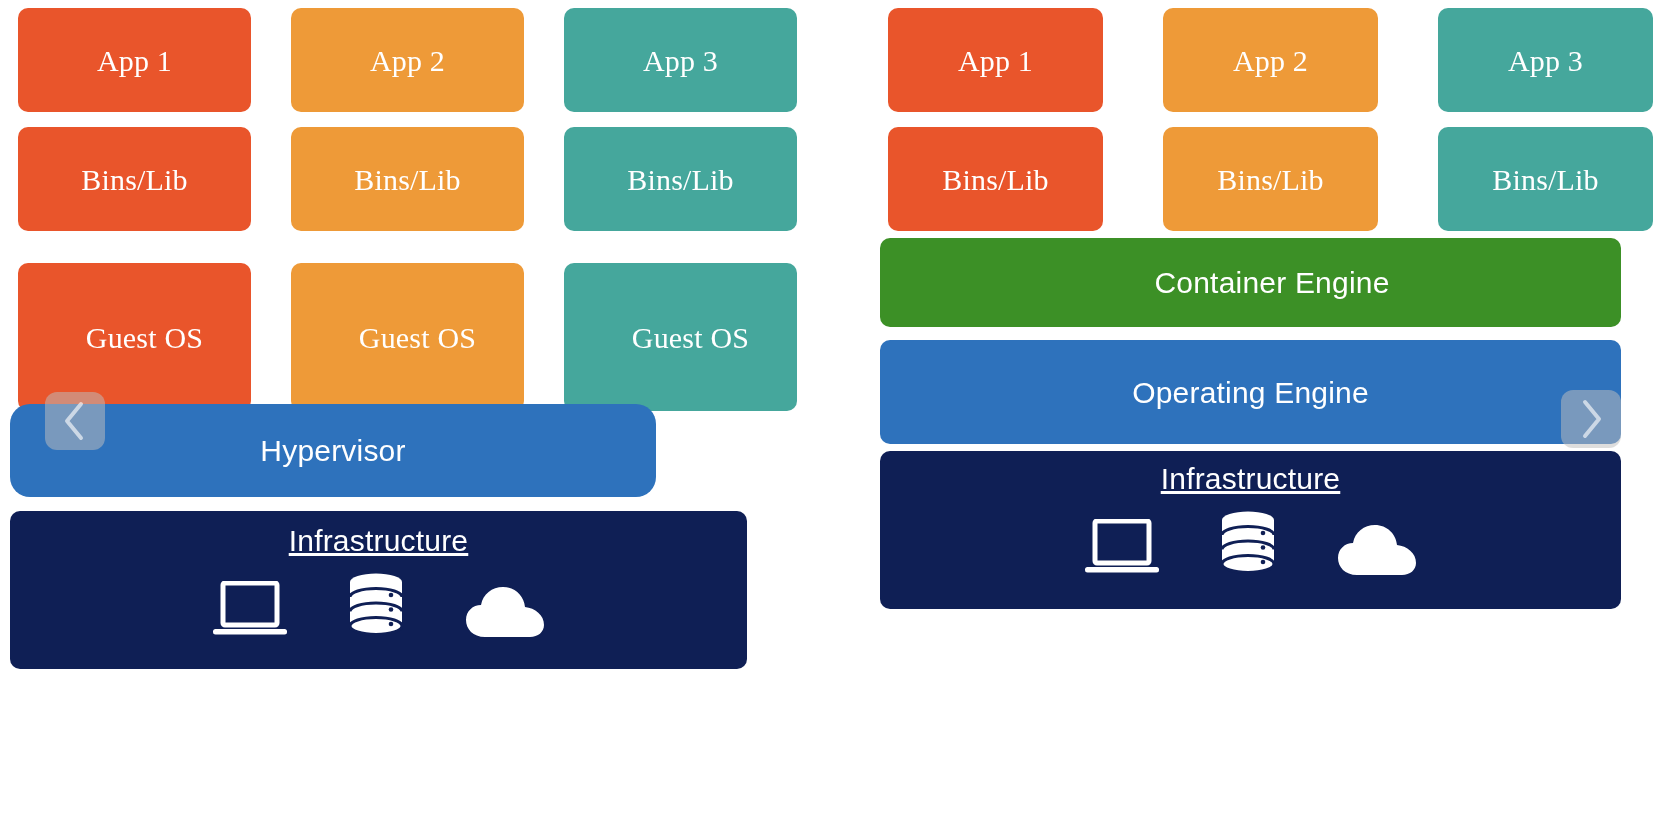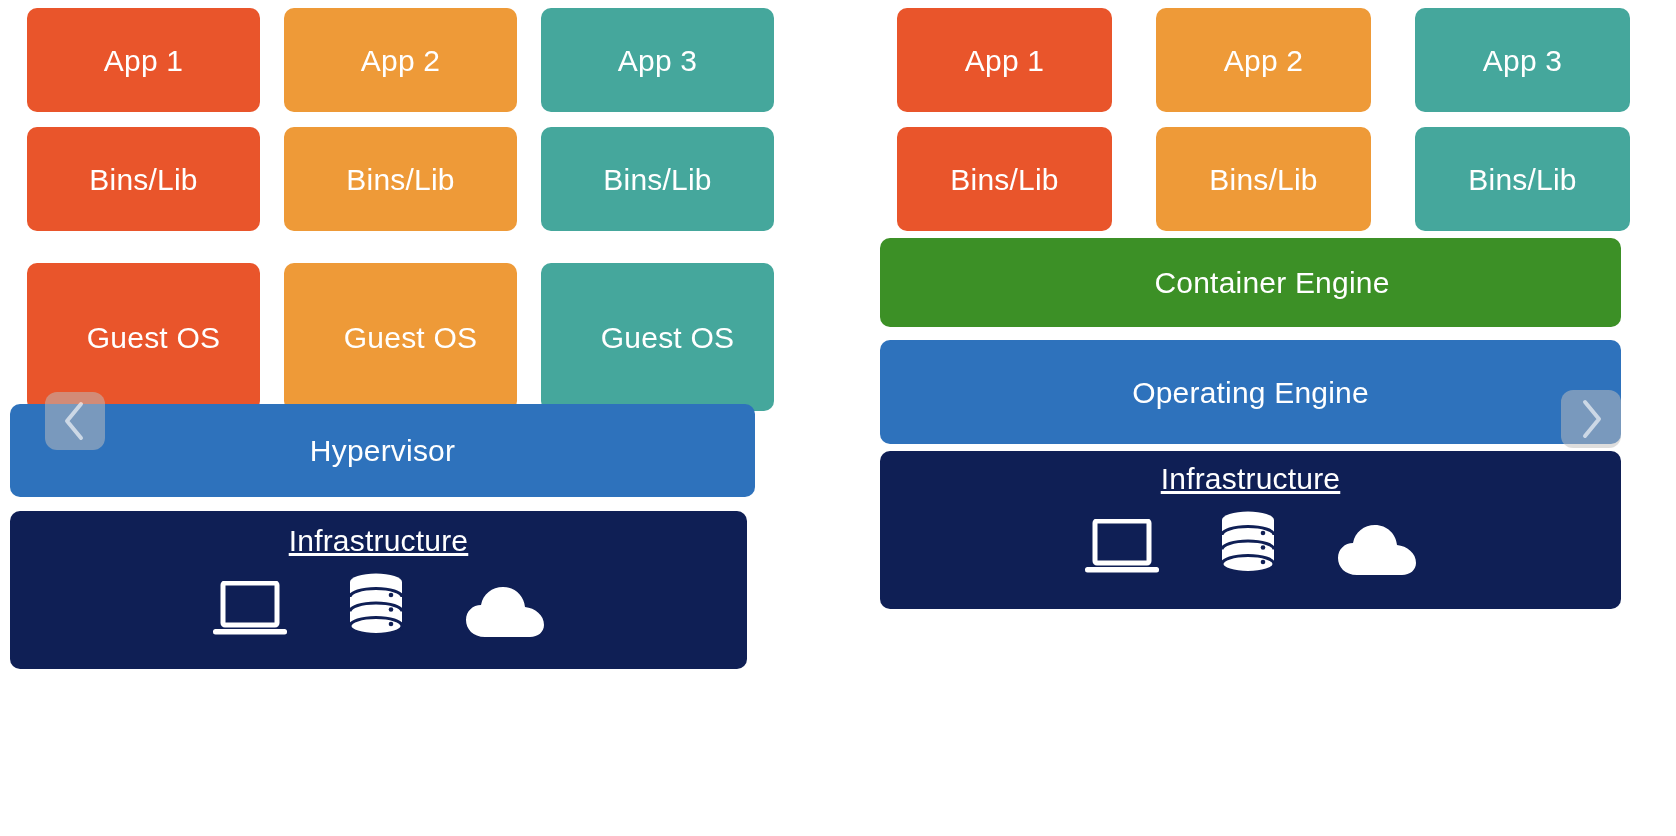--- a/index.html
+++ b/index.html
@@ -8,21 +8,21 @@
     background: #ffffff;
     font-family: "Liberation Sans", "DejaVu Sans", sans-serif;
     overflow: hidden;
   }
   #stage { position: relative; width: 1676px; height: 836px; background: #fff; }
 
   .panel { position: absolute; top: 0; }
   #panel-vm { left: 0px;   width: 810px; }
   #panel-ct { left: 870px; width: 806px; }
 
-  .cols { position: absolute; top: 8px; left: 17px; right: 0; display: flex; gap: 0; }
+  .cols { position: absolute; top: 8px; left: 8px; right: 0; display: flex; gap: 16px; font-family: Liberation Serif, serif; }
   .col  { position: relative; }
 
   .box {
     border-radius: 10px;
     color: #ffffff;
     display: flex;
     align-items: center;
     justify-content: center;
     text-align: center;
     font-weight: 400;
@@ -35,22 +35,23 @@
   #panel-vm .col { width: 233px; }
   #panel-vm .col.c1 { margin-left: 10px; }
   #panel-vm .col.c2 { margin-left: 24px; }
   #panel-vm .col.c3 { margin-left: 24px; }
   #panel-vm .app     { height: 104px; font-size: 30px; }
   #panel-vm .binslib { height: 104px; font-size: 30px; margin-top: 15px; }
   #panel-vm .guestos { height: 148px; font-size: 30px; margin-top: 32px; padding-left: 20px; }
 
   #vm-hypervisor {
     position: absolute; left: 10px; top: 404px;
-    width: 745px; height: 93px;
+    width: 646px; height: 93px;
     font-size: 30px;
+    border-radius: 20px;
   }
   #vm-infra {
     position: absolute; left: 10px; top: 511px;
     width: 737px; height: 158px;
     flex-direction: column;
     justify-content: flex-start;
     padding-top: 13px;
     font-size: 30px;
   }
 

